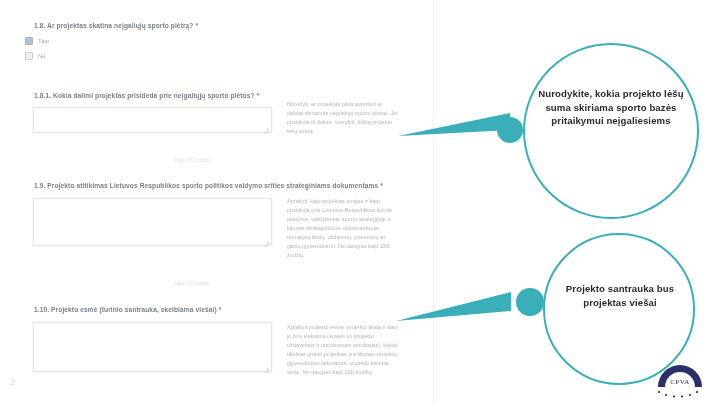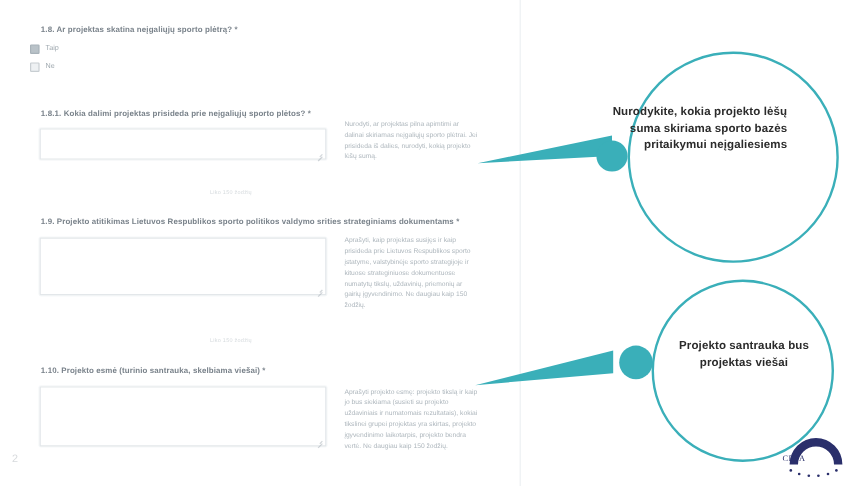--- a/index.html
+++ b/index.html
@@ -160,20 +160,21 @@
     right: 12px;
     bottom: 4px;
     width: 56px;
     height: 40px;
   }
   .cpva-word {
     position: absolute;
     left: 0;
     top: 17px;
     width: 56px;
+    text-align: center;
     font-family: "Liberation Serif", serif;
     font-size: 7px;
     letter-spacing: .4px;
     color: #2a2f6b;
   }
 </style>
 </head>
 <body>
 
 <div id="slide">
@@ -234,21 +235,21 @@
 
   <div class="slide-number">2</div>
 
   <svg class="connector" style="left:398px; top:96px; width:130px; height:55px;" viewBox="0 0 130 55">
     <path d="M 0 40 L 112 17 L 112 34 Z" fill="#3aafb9"></path>
   </svg>
 
   <div class="callout">
     <div class="callout-circle" style="left:523px; top:43px; width:176px; height:176px;"></div>
     <div class="callout-dot" style="left:497px; top:117px; width:26px; height:26px;"></div>
-    <div class="callout-text" style="left:510px; top:87px; width:146px;text-align:right;">Nurodykite, kokia projekto lėšų suma skiriama sporto bazės pritaikymui neįgaliesiems</div>
+    <div class="callout-text" style="left:538px; top:87px; width:146px;">Nurodykite, kokia projekto lėšų suma skiriama sporto bazės pritaikymui neįgaliesiems</div>
   </div>
 
   <svg class="connector" style="left:396px; top:285px; width:130px; height:45px;" viewBox="0 0 130 45">
     <path d="M 0 36 L 115 7 L 115 26 Z" fill="#3aafb9"></path>
   </svg>
 
   <div class="callout">
     <div class="callout-circle" style="left:543px; top:233px; width:152px; height:152px;"></div>
     <div class="callout-dot" style="left:516px; top:288px; width:28px; height:28px;"></div>
     <div class="callout-text" style="left:556px; top:282px; width:128px;">Projekto santrauka bus projektas viešai</div>

